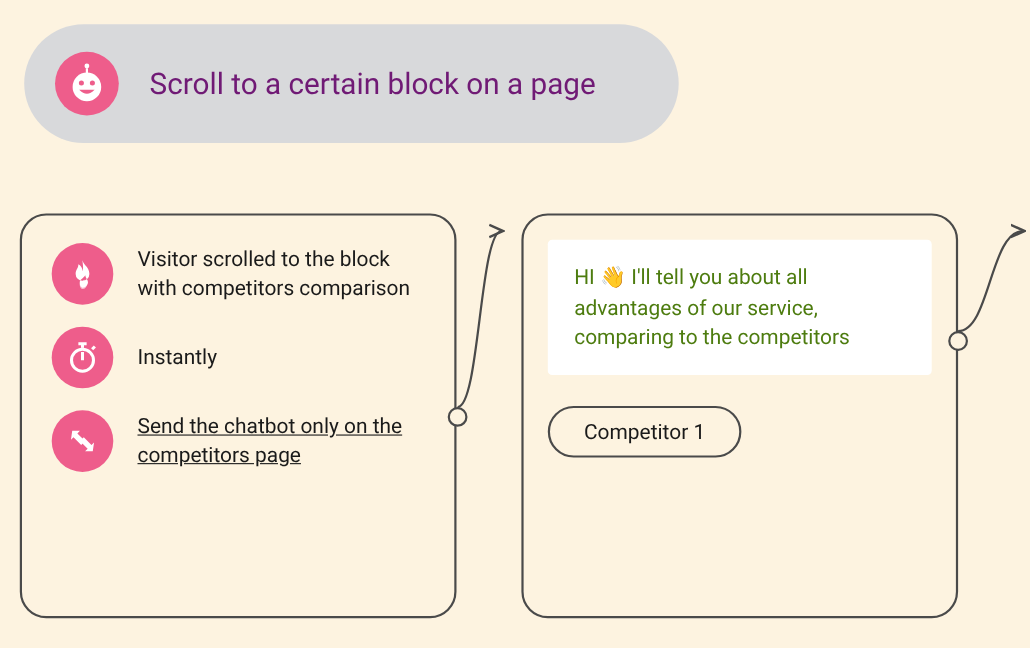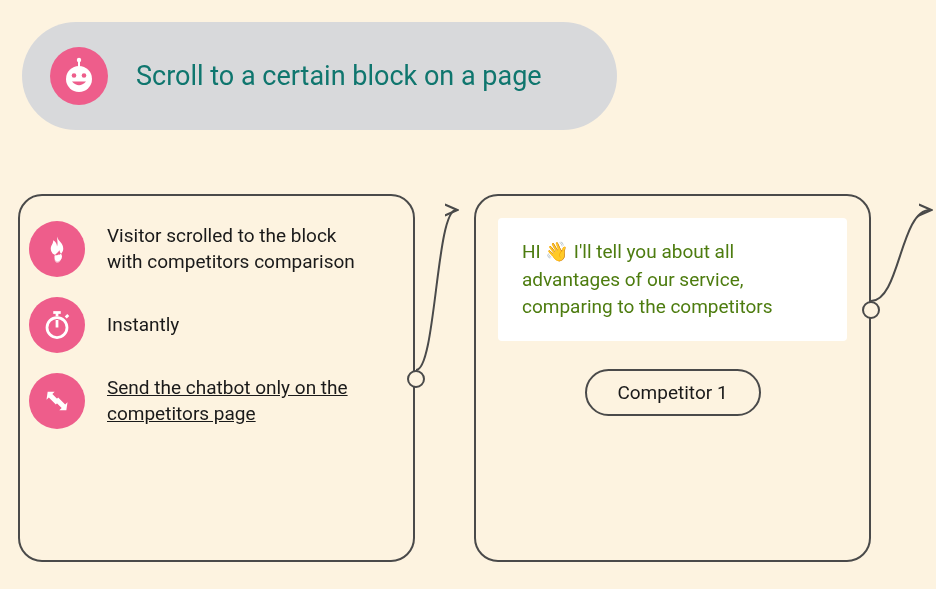--- a/index.html
+++ b/index.html
@@ -31,30 +31,30 @@
     border-radius: 50%;
     background: #EE5D8B;
     display: flex;
     align-items: center;
     justify-content: center;
     flex-shrink: 0;
   }
   .header-title {
     font-size: 27px;
     font-weight: 400;
-    color: #0f766e;
+    color: #701a75;
   }
 
   
   .card {
     position: absolute;
     border: 2px solid #4a4a4a;
     border-radius: 24px;
     background: transparent;
-    padding: 25px 9px;
+    padding: 25px 27px;
     width: 397px;
     height: 368px;
   }
   .card-left {
     top: 194px;
     left: 18px;
   }
   .card-right {
     top: 194px;
     left: 474px;
@@ -87,21 +87,21 @@
     padding: 20px 24px;
     font-size: 19px;
     line-height: 1.45;
     color: #4d7c0f;
     width: 100%;
   }
   .chat-options {
     margin-top: 28px;
     display: flex;
     flex-direction: column;
-    align-items: center;
+    align-items: flex-start;
     gap: 12px;
   }
   .chip {
     border: 2px solid #4a4a4a;
     border-radius: 26px;
     padding: 10px 26px;
     font-size: 19px;
     width: 176px;
     text-align: center;
     background: transparent;

